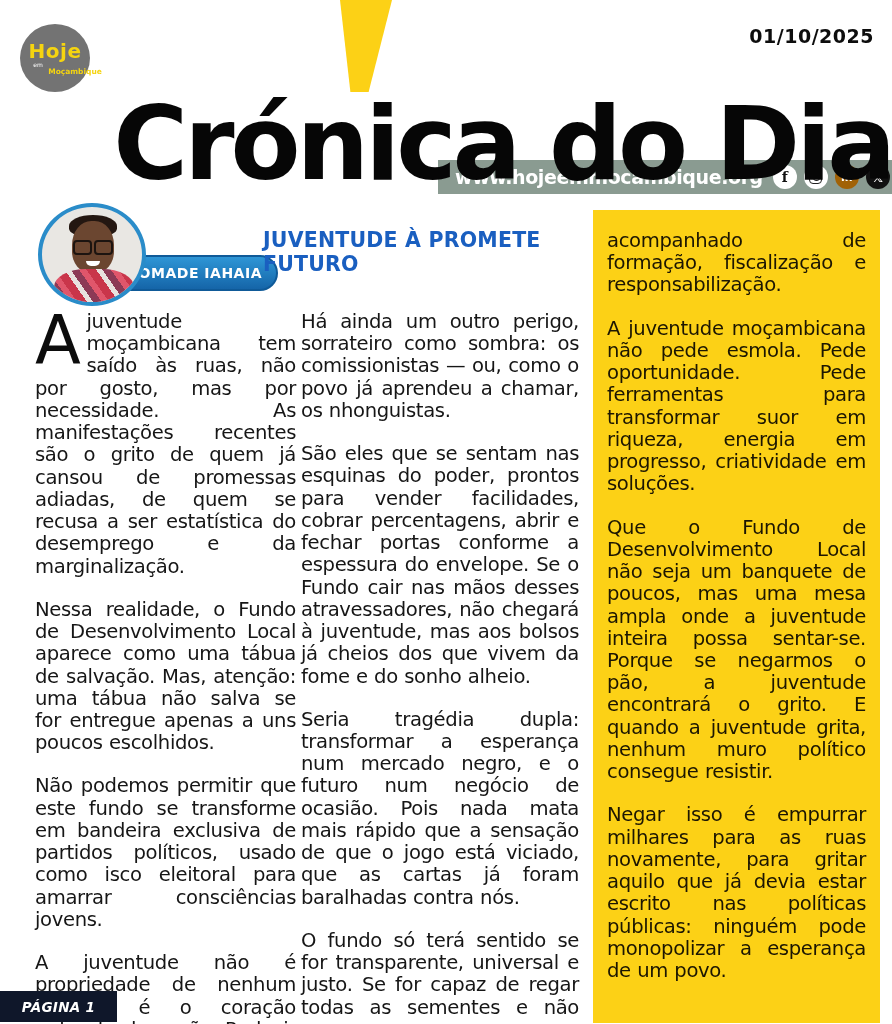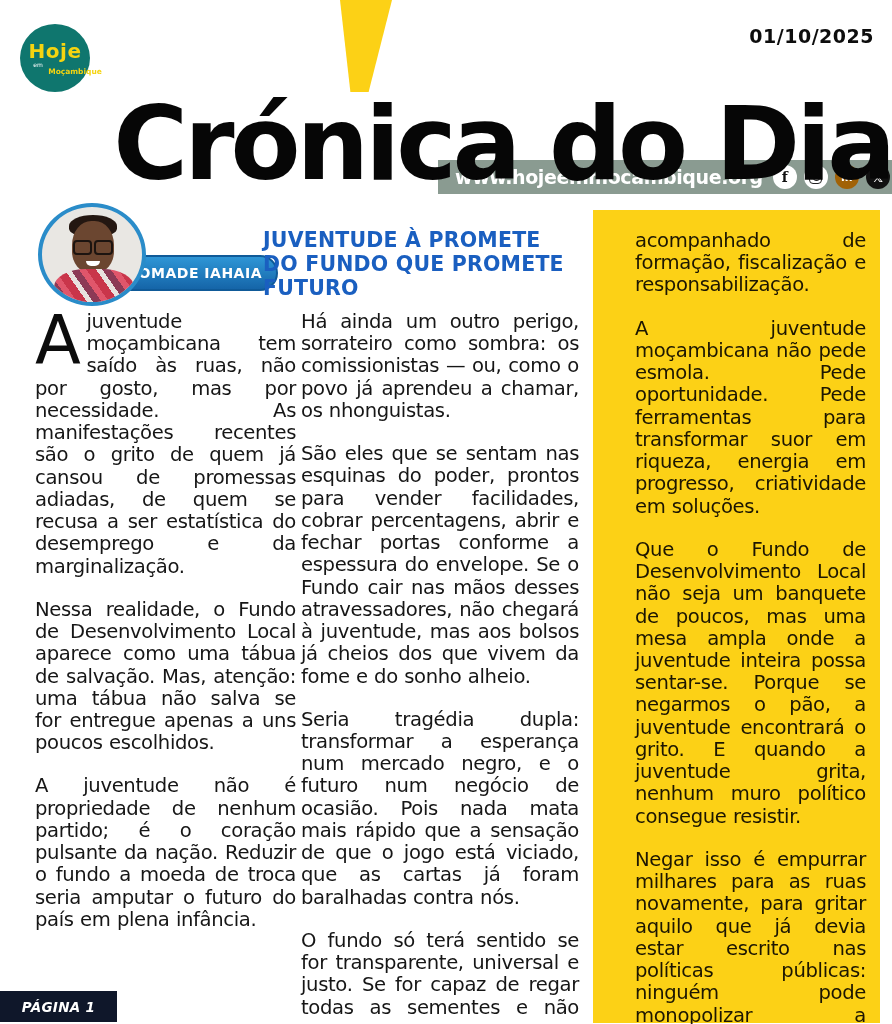--- a/index.html
+++ b/index.html
@@ -5,21 +5,21 @@
   * { margin:0; padding:0; box-sizing:border-box; }
   body { font-family:"DejaVu Sans","Liberation Sans",sans-serif; background:#dcdcdc; }
   .page {
     position:relative; width:892px; height:1024px; margin:0 auto;
     background:#ffffff; overflow:hidden;
   }
 
   
   .logo-circle {
     position:absolute; left:20px; top:24px; width:70px; height:68px;
-    background:#0f766e; border-radius:50%;
+    background:#737373; border-radius:50%;
     display:flex; flex-direction:column; align-items:center; justify-content:center;
     text-align:center; line-height:1;
   }
   .logo-line1 { color:#f5d410; font-weight:bold; font-size:20px; letter-spacing:0.5px; }
   .logo-line2 { color:#ffffff; font-size:6px; margin:1px 0 0 -34px; }
   .logo-line3 { color:#f5d410; font-size:7.5px; font-weight:bold; margin-top:0;margin-left:40px; }
 
   .date { position:absolute; top:25px; right:18px; font-size:19px; font-weight:bold; color:#0d0d0d; letter-spacing:0.5px; }
 
   .wedge {
@@ -85,21 +85,21 @@
   .col1 { left:35px;  top:311px; width:261px; }
   .col2 { left:301px; top:311px; width:278px; }
   .dropcap { float:left; font-size:67px; line-height:0.82; padding-right:6px; padding-top:3px; font-weight:500; color:#0c0c0c; }
 
   .yellow-box {
     position:absolute; left:593px; top:210px; width:287px; height:813px;
     background:#fcd116; padding:20px 14px 0 14px;
   }
   .col3 { position:static; font-size:19.6px; line-height:1.135; color:#1c1602;
     text-align:justify; letter-spacing:-0.35px; word-spacing:0.5px; }
-  .col3 p { margin-bottom:21px;margin-left:28px; }
+  .col3 p { margin-bottom:21px; }
 
   
   .page-badge {
     position:absolute; left:0; top:991px; width:117px; height:31px;
     background:#0f172a; display:flex; align-items:center; justify-content:center;
   }
   .page-badge span { color:#ffffff; font-style:italic; font-weight:bold; font-size:13.5px; letter-spacing:0.3px; }
 </style>
 </head>
 <body>
@@ -138,27 +138,27 @@
       <div class="av-hair"></div>
       <div class="av-head"></div>
       <div class="av-glasses"></div>
       <div class="av-smile"></div>
       <div class="av-shirt"></div>
     </div>
   </div>
 
   <div class="headline">
     <div>JUVENTUDE À PROMETE</div>
-    <div>DO FUNDO QUE PROMETE</div>
     <div>FUTURO</div>
   </div>
 
   <div class="col col1">
     <p><span class="dropcap">A</span><span>juventude moçambicana tem saído às ruas, não por gosto, mas por necessidade. As manifestações recentes são o grito de quem já cansou de promessas adiadas, de quem se recusa a ser estatística do desemprego e da marginalização.</span></p>
     <p>Nessa realidade, o Fundo de Desenvolvimento Local aparece como uma tábua de salvação. Mas, atenção: uma tábua não salva se for entregue apenas a uns poucos escolhidos.</p>
+    <p>Não podemos permitir que este fundo se transforme em bandeira exclusiva de partidos políticos, usado como isco eleitoral para amarrar consciências jovens.</p>
     <p>A juventude não é propriedade de nenhum partido; é o coração pulsante da nação. Reduzir o fundo a moeda de troca seria amputar o futuro do país em plena infância.</p>
   </div>
 
   <div class="col col2">
     <p>Há ainda um outro perigo, sorrateiro como sombra: os comissionistas — ou, como o povo já aprendeu a chamar, os nhonguistas.</p>
     <p>São eles que se sentam nas esquinas do poder, prontos para vender facilidades, cobrar percentagens, abrir e fechar portas conforme a espessura do envelope. Se o Fundo cair nas mãos desses atravessadores, não chegará à juventude, mas aos bolsos já cheios dos que vivem da fome e do sonho alheio.</p>
     <p>Seria tragédia dupla: transformar a esperança num mercado negro, e o futuro num negócio de ocasião. Pois nada mata mais rápido que a sensação de que o jogo está viciado, que as cartas já foram baralhadas contra nós.</p>
     <p>O fundo só terá sentido se for transparente, universal e justo. Se for capaz de regar todas as sementes e não apenas as que crescem no quintal do partido no poder. Só terá valor se for</p>
   </div>
 

